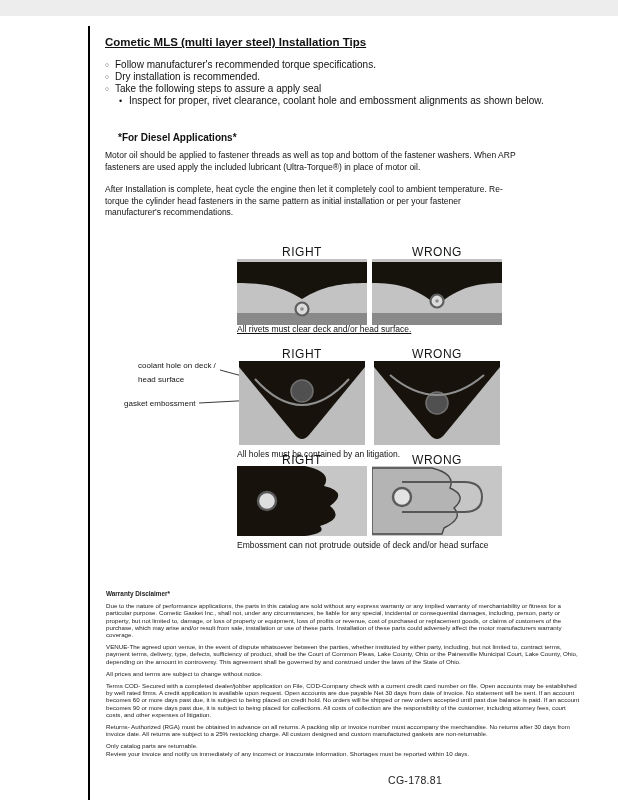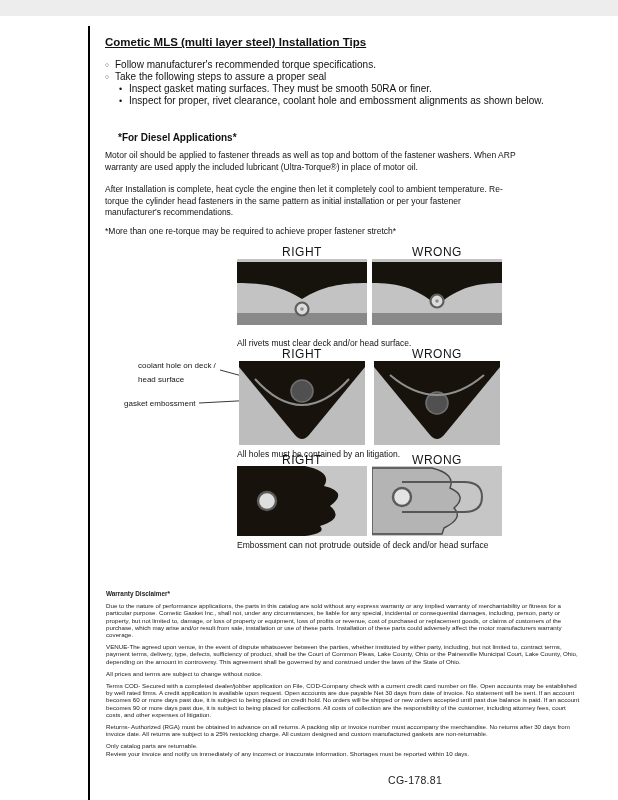--- a/index.html
+++ b/index.html
@@ -37,47 +37,46 @@
 </head>
 <body>
 
 <div class="page">
   <div class="left-rule"></div>
 
   <h1 class="title">Cometic MLS (multi layer steel) Installation Tips</h1>
 
   <div class="tips">
     <div class="tip">Follow manufacturer's recommended torque specifications.</div>
-    <div class="tip">Take the following steps to assure a proper seal</div>
-    <div class="subtip">Inspect gasket mating surfaces.  They must be smooth 50RA or finer.</div>
+    <div class="tip">Dry installation is recommended.</div>
+    <div class="tip">Take the following steps to assure a apply seal</div>
     <div class="subtip">Inspect for proper, rivet clearance, coolant hole and embossment alignments as shown below.</div>
   </div>
 
   <h2 class="diesel-heading">*For Diesel Applications*</h2>
-  <p class="para para1">Motor oil should be applied to fastener threads as well as top and bottom of the fastener washers. When ARP warranty are used apply the included lubricant (Ultra-Torque®) in place of motor oil.</p>
+  <p class="para para1">Motor oil should be applied to fastener threads as well as top and bottom of the fastener washers. When ARP fasteners are used apply the included lubricant (Ultra-Torque®) in place of motor oil.</p>
   <p class="para para2">After Installation is complete, heat cycle the engine then let it completely cool to ambient temperature. Re-torque the cylinder head fasteners in the same pattern as initial installation or per your fastener manufacturer's recommendations.</p>
-  <p class="note">*More than one re-torque may be required to achieve proper fastener stretch*</p>
 
   <div class="dlabel" style="left:237px;top:229px;width:130px;">RIGHT</div>
   <div class="dlabel" style="left:372px;top:229px;width:130px;">WRONG</div>
   <svg class="dimg" style="left:237px;top:243px;" width="130" height="66" viewBox="0 0 130 66">
     <rect width="130" height="66" fill="#c3c3c3"></rect>
     <rect y="54" width="130" height="12" fill="#898989"></rect>
     <path d="M0,3 H130 V24 C104,24 86,27 65,40 C44,27 26,24 0,24 Z" fill="#16120c"></path>
     <circle cx="65" cy="50" r="6.5" fill="#dcdcdc" stroke="#5e5e5e" stroke-width="2.2"></circle>
     <circle cx="65" cy="50" r="1.8" fill="#8d8d8d"></circle>
   </svg>
   <svg class="dimg" style="left:372px;top:243px;" width="130" height="66" viewBox="0 0 130 66">
     <rect width="130" height="66" fill="#c3c3c3"></rect>
     <rect y="54" width="130" height="12" fill="#898989"></rect>
     <path d="M0,3 H130 V24 C104,24 88,28 65,46 C42,28 26,24 0,24 Z" fill="#16120c"></path>
     <circle cx="65" cy="42" r="6.5" fill="#dcdcdc" stroke="#5e5e5e" stroke-width="2.2"></circle>
     <circle cx="65" cy="42" r="1.8" fill="#8d8d8d"></circle>
   </svg>
-  <div class="caption" style="left:237px;top:322px;width:270px;">All rivets must clear deck and/or head surface.</div>
+  <div class="caption" style="left:237px;top:308px;width:270px;text-decoration:underline;">All rivets must clear deck and/or head surface.</div>
 
   <div class="dlabel" style="left:239px;top:331px;width:126px;">RIGHT</div>
   <div class="dlabel" style="left:374px;top:331px;width:126px;">WRONG</div>
   <div class="ann" style="left:138px;top:343px;width:82px;">coolant hole on deck / head surface</div>
   <div class="ann" style="left:116px;top:381px;width:84px;padding-left:8px;">gasket embossment</div>
   <svg class="leaders" width="110" height="60" viewBox="0 0 110 60">
     <line x1="30" y1="14" x2="100" y2="33" stroke="#222" stroke-width="0.9"></line>
     <line x1="9" y1="47" x2="66" y2="44" stroke="#222" stroke-width="0.9"></line>
   </svg>
   <svg class="dimg" style="left:239px;top:345px;" width="126" height="84" viewBox="0 0 126 84">

